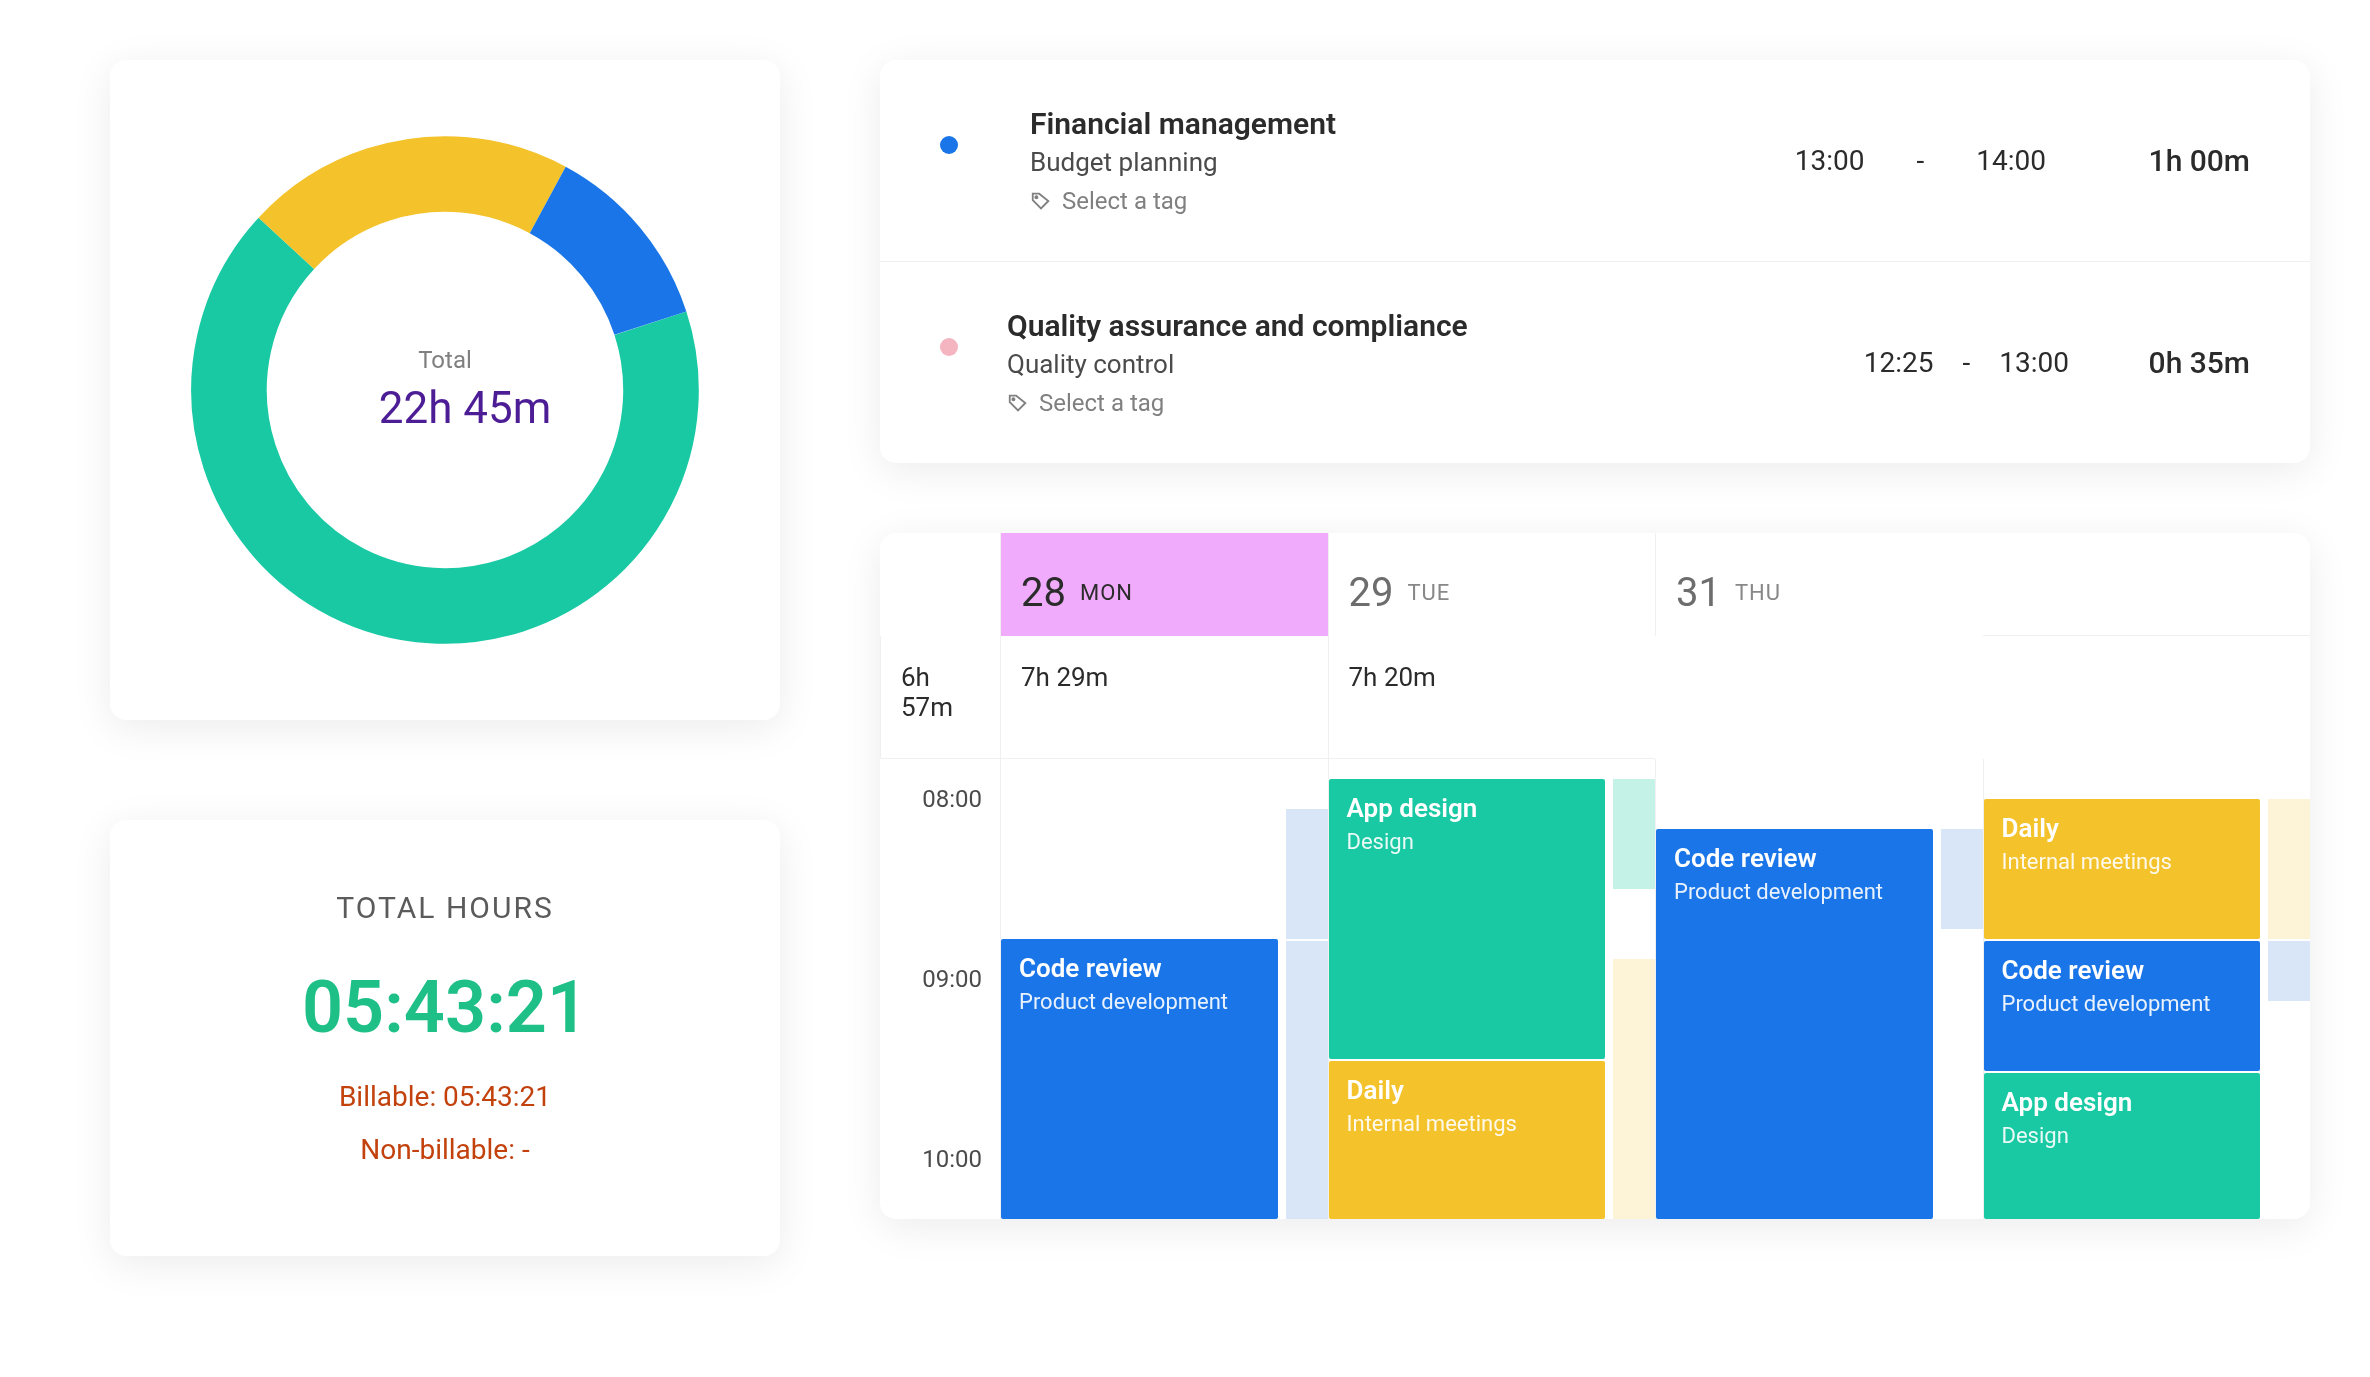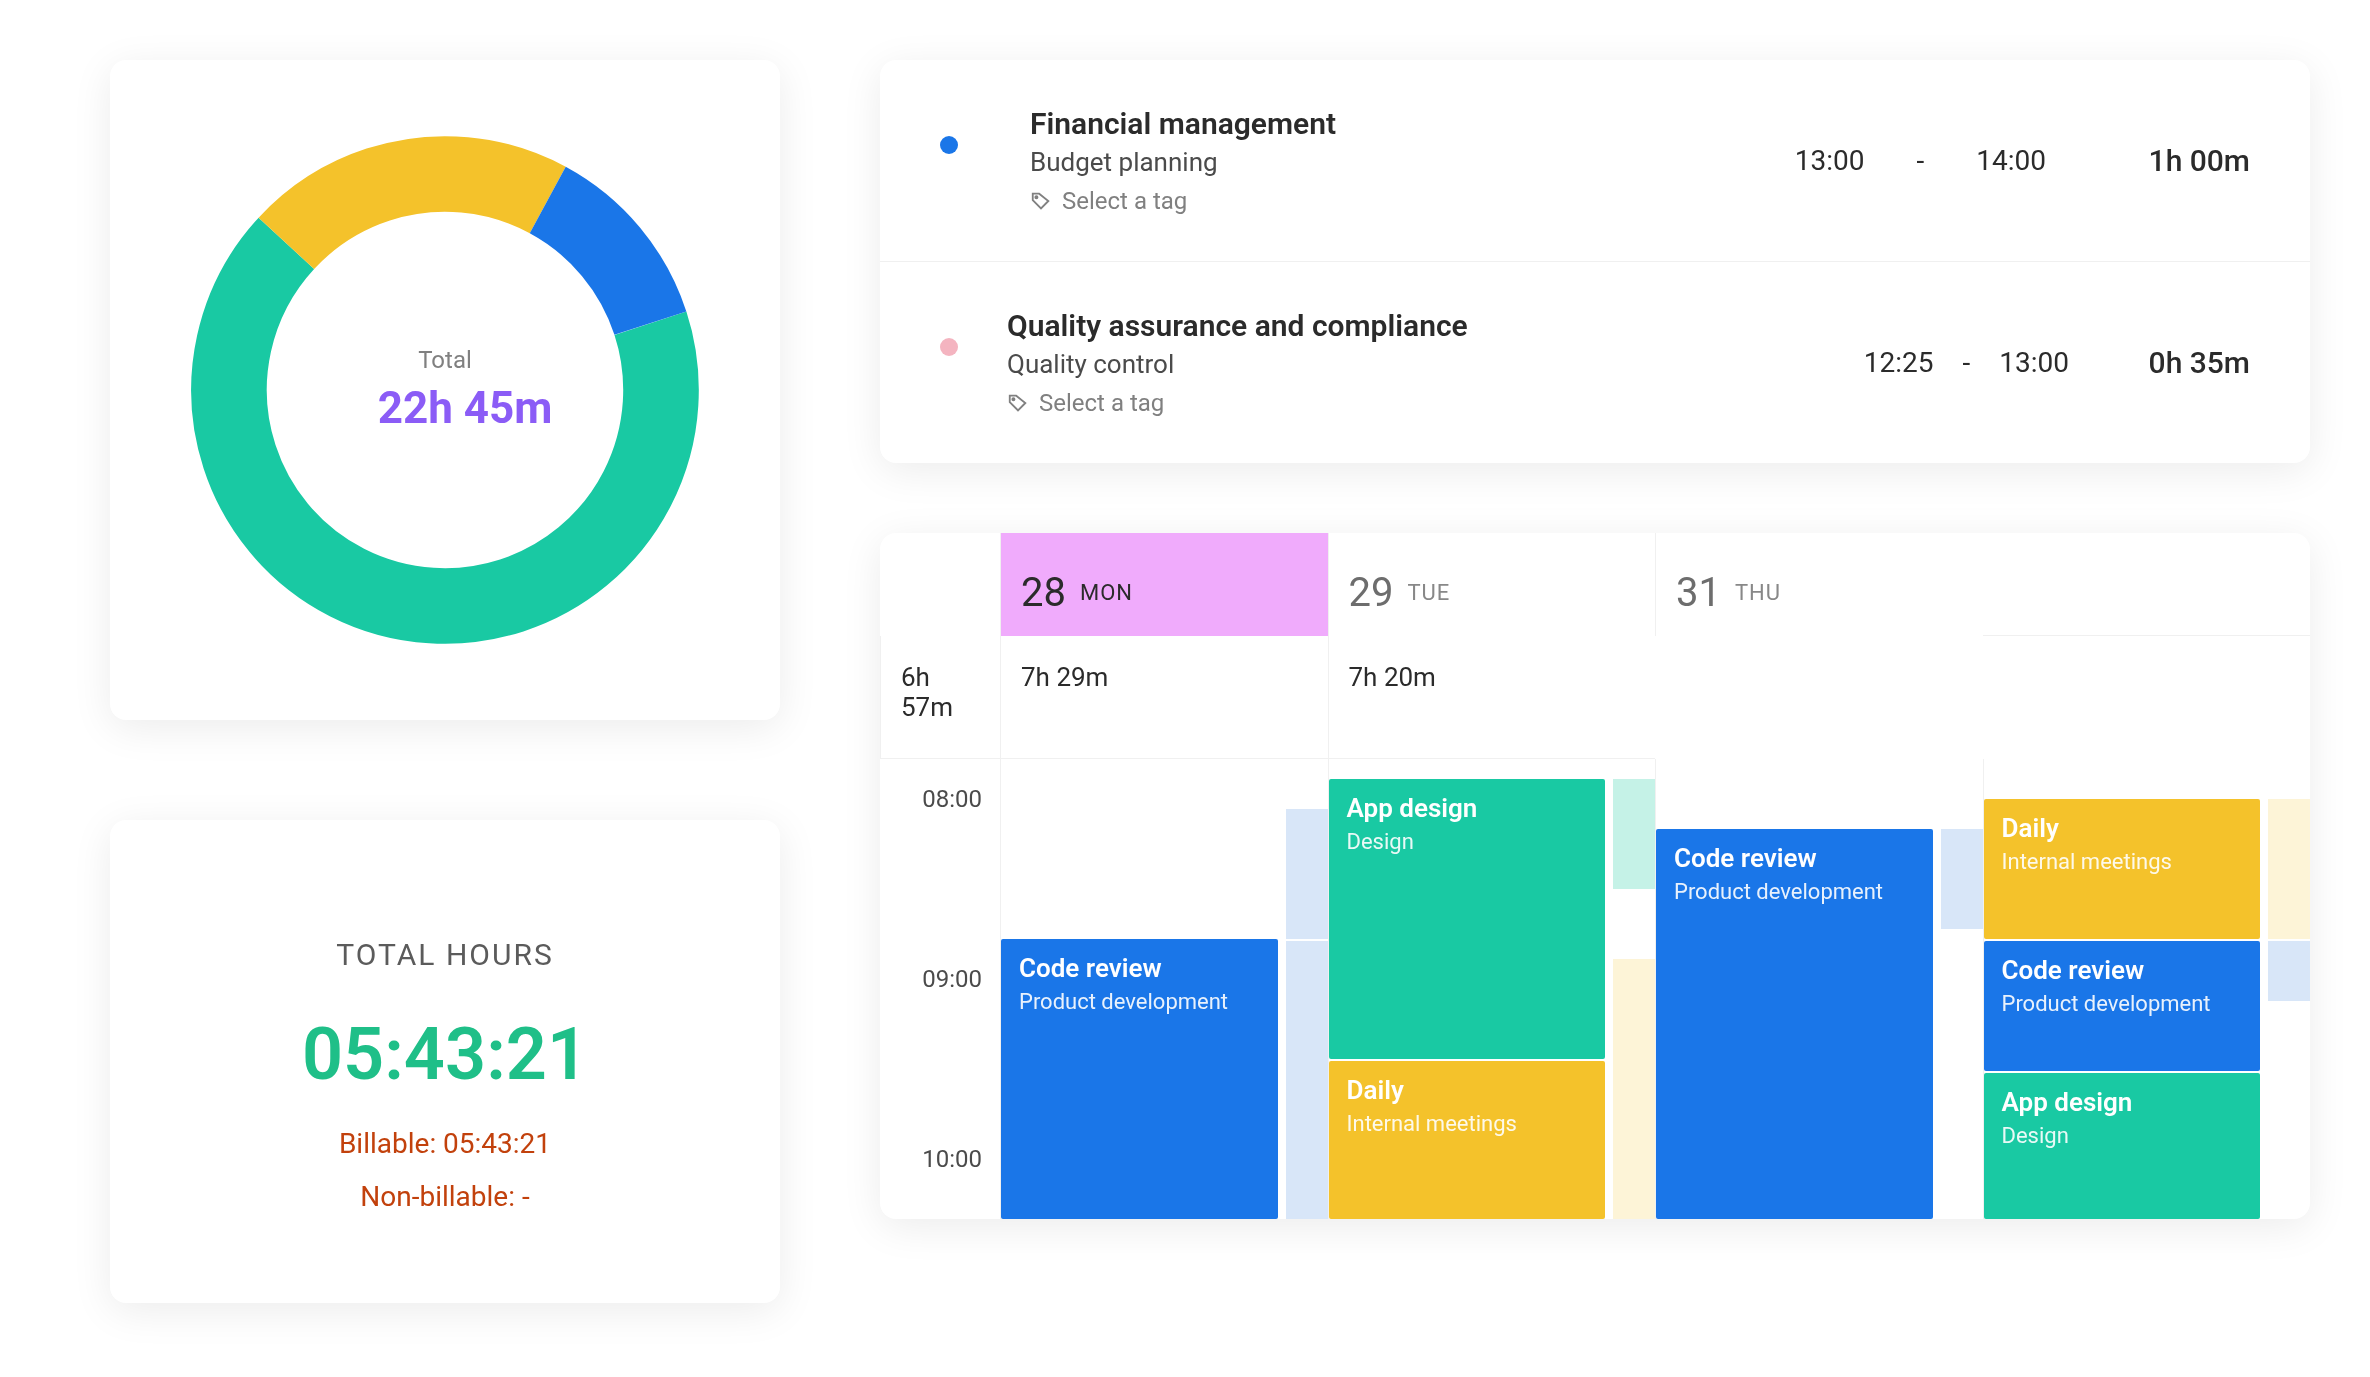--- a/index.html
+++ b/index.html
@@ -23,25 +23,25 @@
     box-shadow: 0 8px 40px rgba(0,0,0,0.08);
   }
   
   .donut-card { padding: 60px; display: flex; align-items: center; justify-content: center; }
   .donut-wrap { position: relative; width: 540px; height: 540px; }
   .donut-center {
     position: absolute; inset: 0; display: flex; flex-direction: column;
     align-items: center; justify-content: center; text-align: center;
   }
   .donut-center .lbl { font-size: 24px; color: #808080; margin-bottom: 8px; }
-  .donut-center .val { font-size: 44px; color: #8b5cf6; font-weight: 700; margin-left: 40px; }
+  .donut-center .val { font-size: 44px; color: #4c1d95; font-weight: 400; margin-left: 40px; }
 
   
   .hours-card { padding: 70px 40px; text-align: center; }
-  .hours-card .title { font-size: 30px; color: #5b5b5b; letter-spacing: 2px; margin-bottom: 28px; margin-top: 47px; }
+  .hours-card .title { font-size: 30px; color: #5b5b5b; letter-spacing: 2px; margin-bottom: 28px; }
   .hours-card .big { font-size: 72px; font-weight: 600; color: #1fbf88; margin-bottom: 30px; margin-top: 40px; }
   .hours-card .sub { font-size: 28px; color: #c2410c; margin-bottom: 20px; }
 
   
   .entries-card { padding: 0; }
   .entry-row {
     display: grid;
     grid-template-columns: 60px 1fr auto auto auto auto;
     align-items: center;
     padding: 46px 60px;

